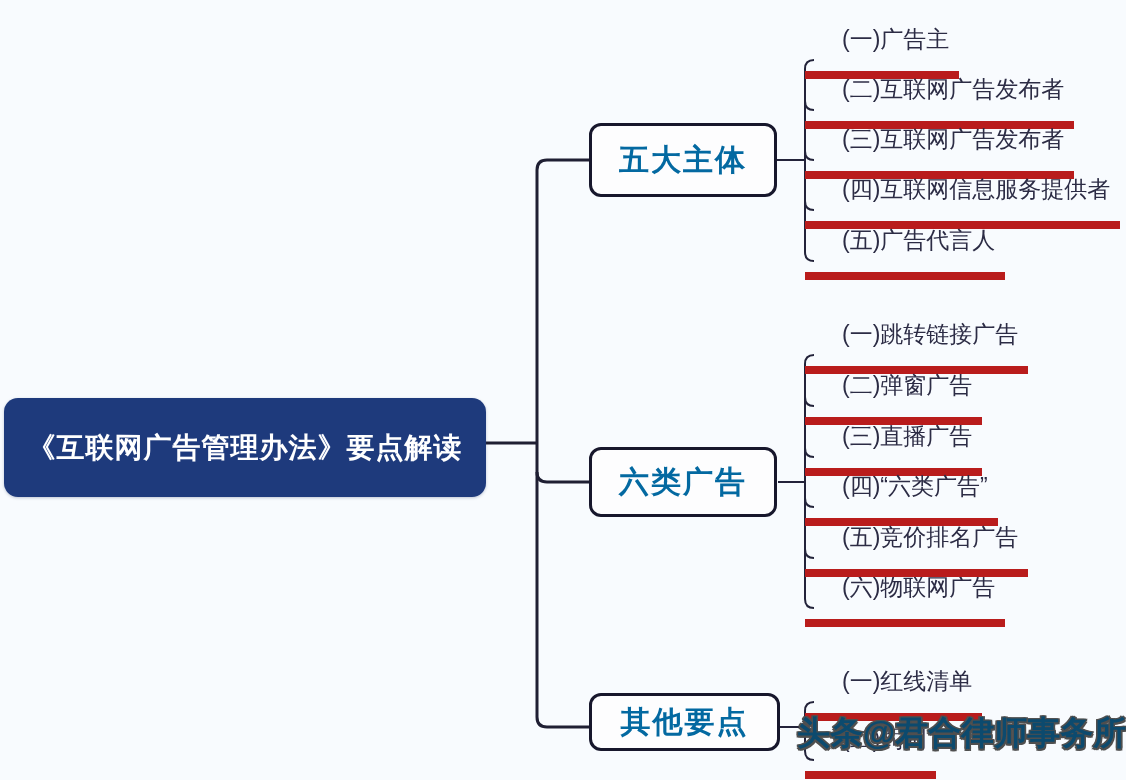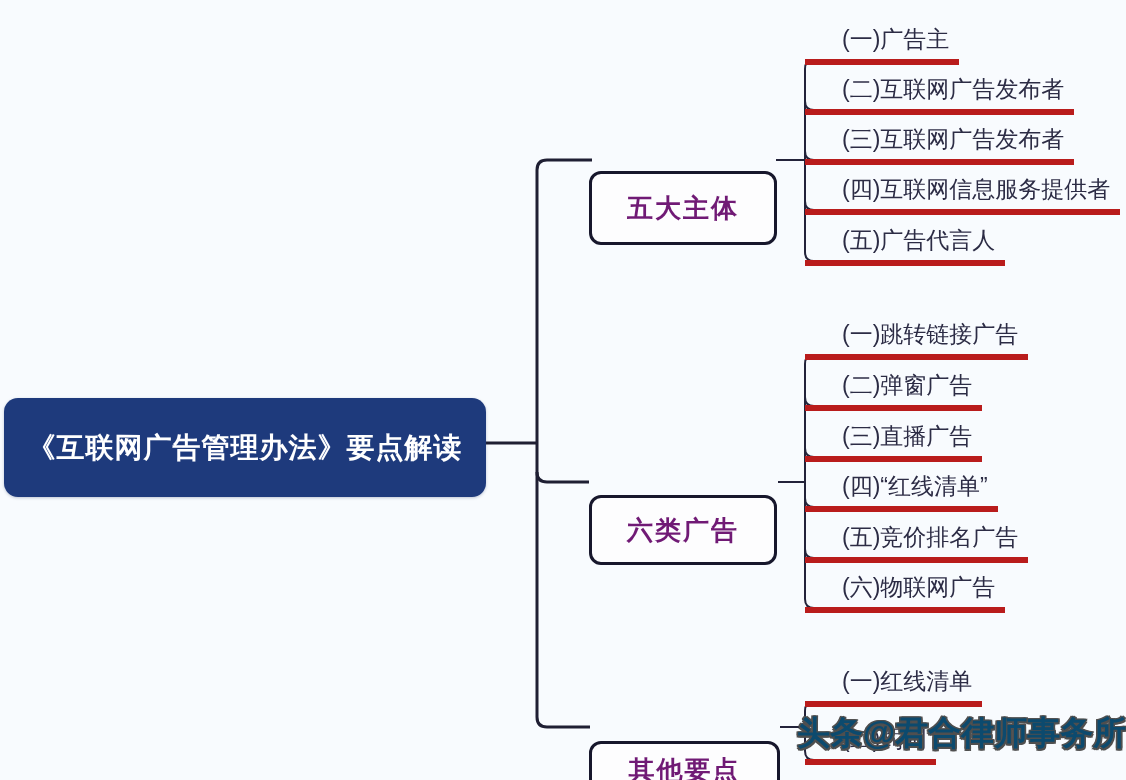--- a/index.html
+++ b/index.html
@@ -23,30 +23,30 @@
     background:#1e3a7c;border-radius:14px;
     display:flex;align-items:center;justify-content:center;
     color:#ffffff;font-size:28px;font-weight:bold;letter-spacing:1px;
     box-shadow:0 1px 3px rgba(20,40,90,.25);
     z-index:2;
   }
   .branch-box{
     position:absolute;
     background:#fdfdfe;border:3.5px solid #17172c;border-radius:12px;
     display:flex;align-items:center;justify-content:center;
-    color:#701a75;font-size:26px;font-weight:bold;letter-spacing:2px;
-    box-sizing:border-box;z-index:2;margin-top:48px;
+    color:#0369a1;font-size:30px;font-weight:bold;letter-spacing:2px;
+    box-sizing:border-box;z-index:2;
   }
   .branch-box.b1{left:589px;top:123px;width:188px;height:74px;}
   .branch-box.b2{left:589px;top:447px;width:188px;height:70px;font-family:Liberation Mono, monospace;}
   .branch-box.b3{left:589px;top:693px;width:191px;height:58px;}
   .leaf{
     position:absolute;left:805px;
-    padding:0 10px 6px 37px;
-    border-bottom:6px solid #b91c1c;
+    padding:0 10px 18px 37px;
+    border-bottom:8px solid #b91c1c;
     color:#2c2c45;font-size:23px;line-height:27px;
     white-space:nowrap;z-index:1;
   }
   .watermark{
     position:absolute;left:797px;top:713px;
     font-size:33px;font-weight:bold;line-height:40px;
     color:#0c4a6e;white-space:nowrap;z-index:5;
     text-shadow:
       -1.5px -1.5px 0 #4f4f4f, 1.5px -1.5px 0 #4f4f4f,
       -1.5px  1.5px 0 #4f4f4f, 1.5px  1.5px 0 #4f4f4f,
@@ -82,21 +82,21 @@
 
   <div class="leaf" style="top:26px">(一)广告主</div>
   <div class="leaf" style="top:76px">(二)互联网广告发布者</div>
   <div class="leaf" style="top:126px">(三)互联网广告发布者</div>
   <div class="leaf" style="top:176px">(四)互联网信息服务提供者</div>
   <div class="leaf" style="top:227px">(五)广告代言人</div>
 
   <div class="leaf" style="top:321px">(一)跳转链接广告</div>
   <div class="leaf" style="top:372px">(二)弹窗广告</div>
   <div class="leaf" style="top:423px">(三)直播广告</div>
-  <div class="leaf" style="top:473px">(四)“红线清单”</div>
+  <div class="leaf" style="top:473px">(四)“六类广告”</div>
   <div class="leaf" style="top:574px">(六)物联网广告</div>
   <div class="leaf" style="top:524px">(五)竞价排名广告</div>
 
   <div class="leaf" style="top:668px">(一)红线清单</div>
   <div class="leaf" style="top:726px">(二)罚则</div>
 
   <div class="watermark">头条@君合律师事务所</div>
 
 </div>
 

